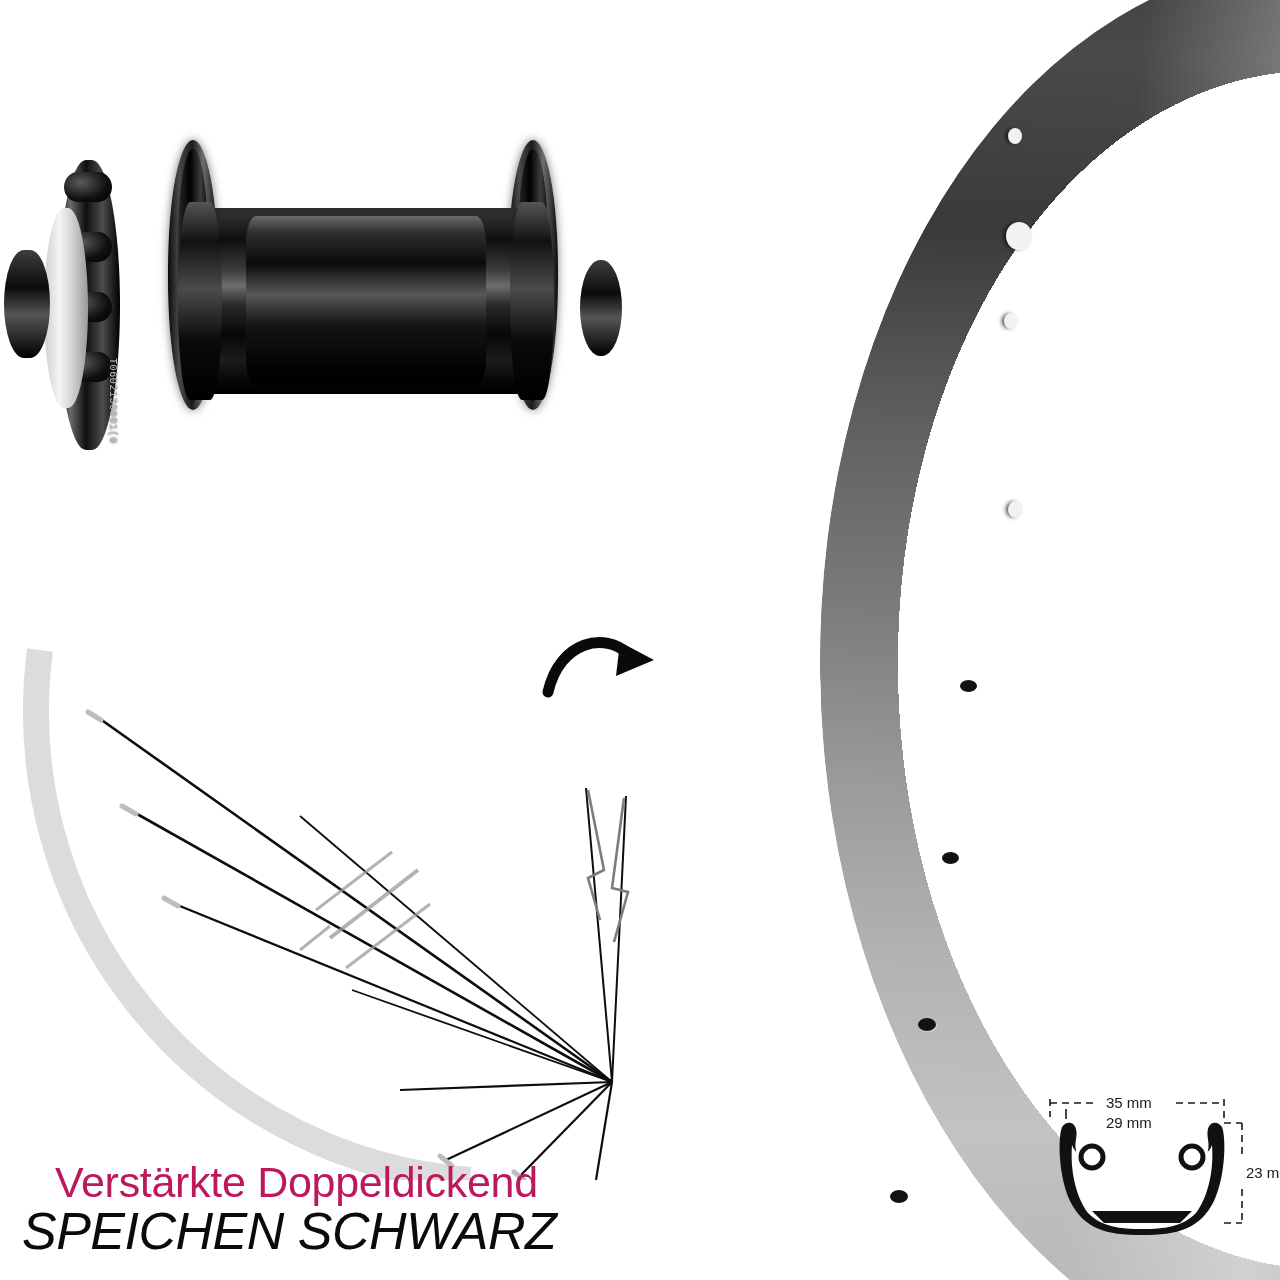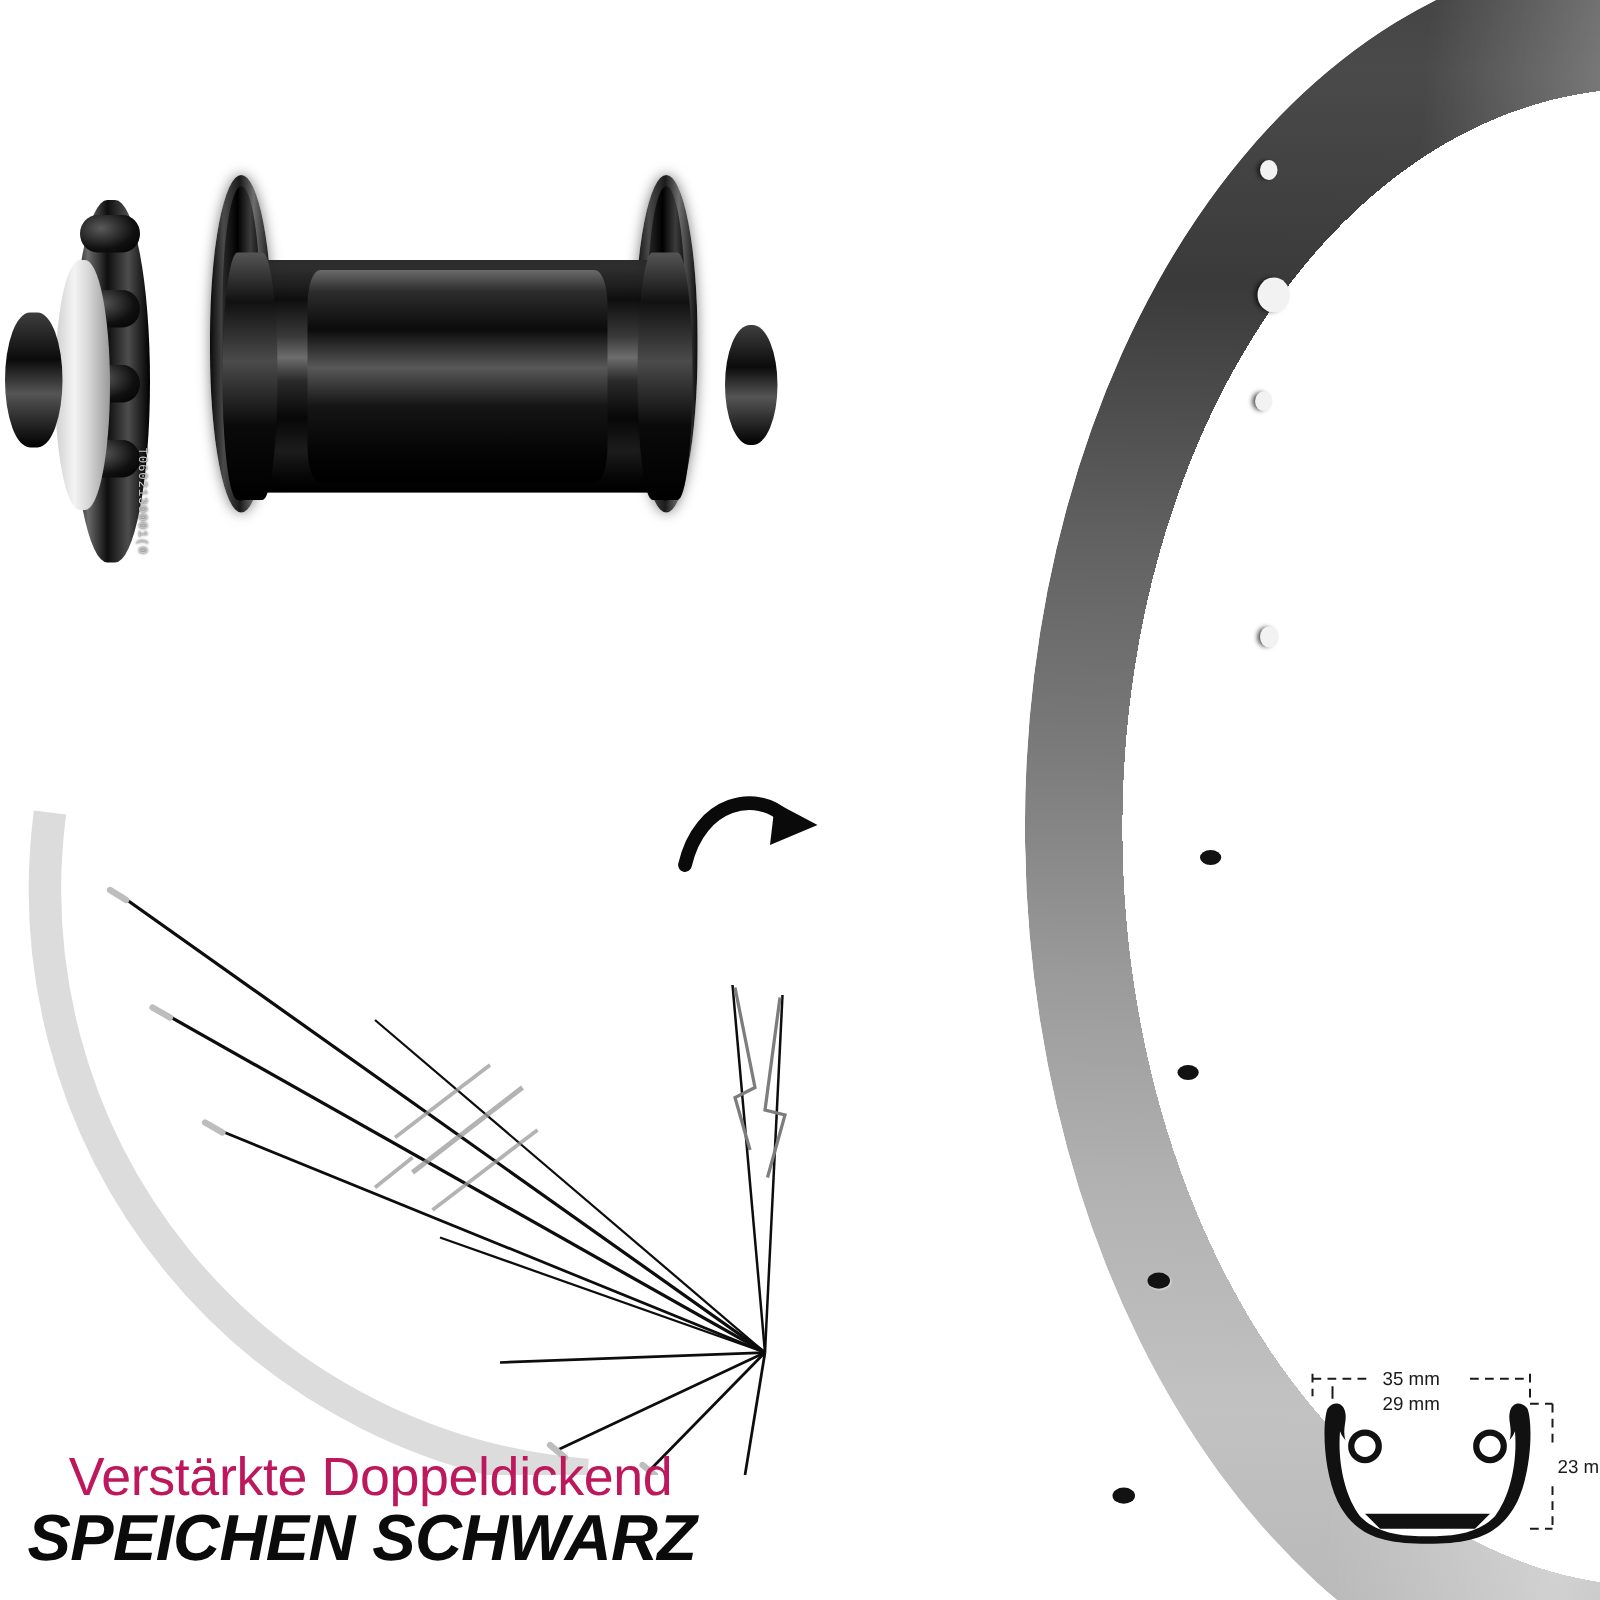--- a/index.html
+++ b/index.html
@@ -81,21 +81,21 @@
     white-space: nowrap; text-shadow: 0 0 2px #000;
   }
 
   
   #spoke-panel { position:absolute; left:0; top:620px; width:660px; height:560px; }
   #spoke-svg { position:absolute; inset:0; }
 
   
   #headline { position:absolute; left:22px; top:1160px; width:620px; }
   #headline .l1 { font-size:43px; font-weight:400; color:#be185d; line-height:1.04; letter-spacing:-.3px;margin-left:33px; }
-  #headline .l2 { font-size:52px; font-weight:bold; font-style:italic; color:#0b0b0b; line-height:1.02; letter-spacing:-.5px; }
+  #headline .l2 { font-size:52px; font-weight:normal; font-style:italic; color:#0b0b0b; line-height:1.02; letter-spacing:-.5px; }
 
   
   #rim-panel { position:absolute; left:760px; top:0; width:520px; height:1280px; }
   .rim-body {
     position:absolute; left:60px; top:-40px; width:1000px; height:1420px;
     border-radius: 50%;
     border: 78px solid transparent;
     background:
       linear-gradient(182deg,
         #3f3f3f 0%, #4a4a4a 8%, #3a3a3a 20%,

